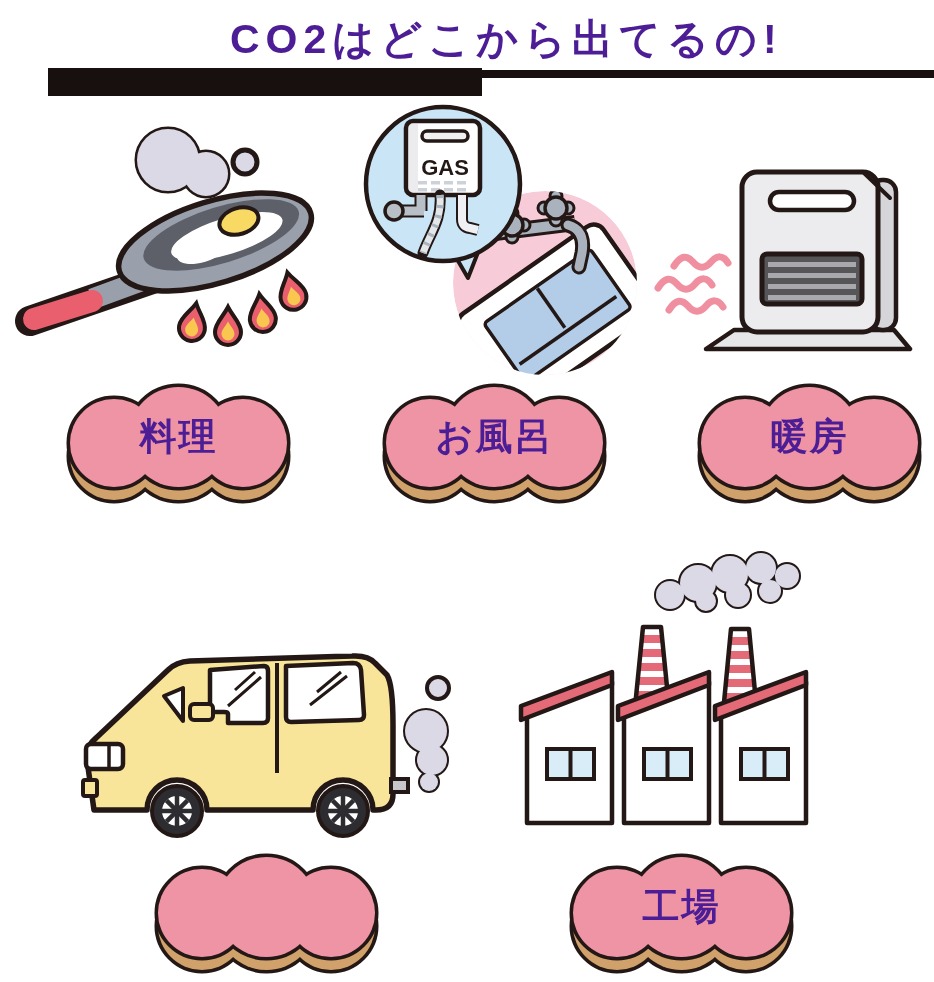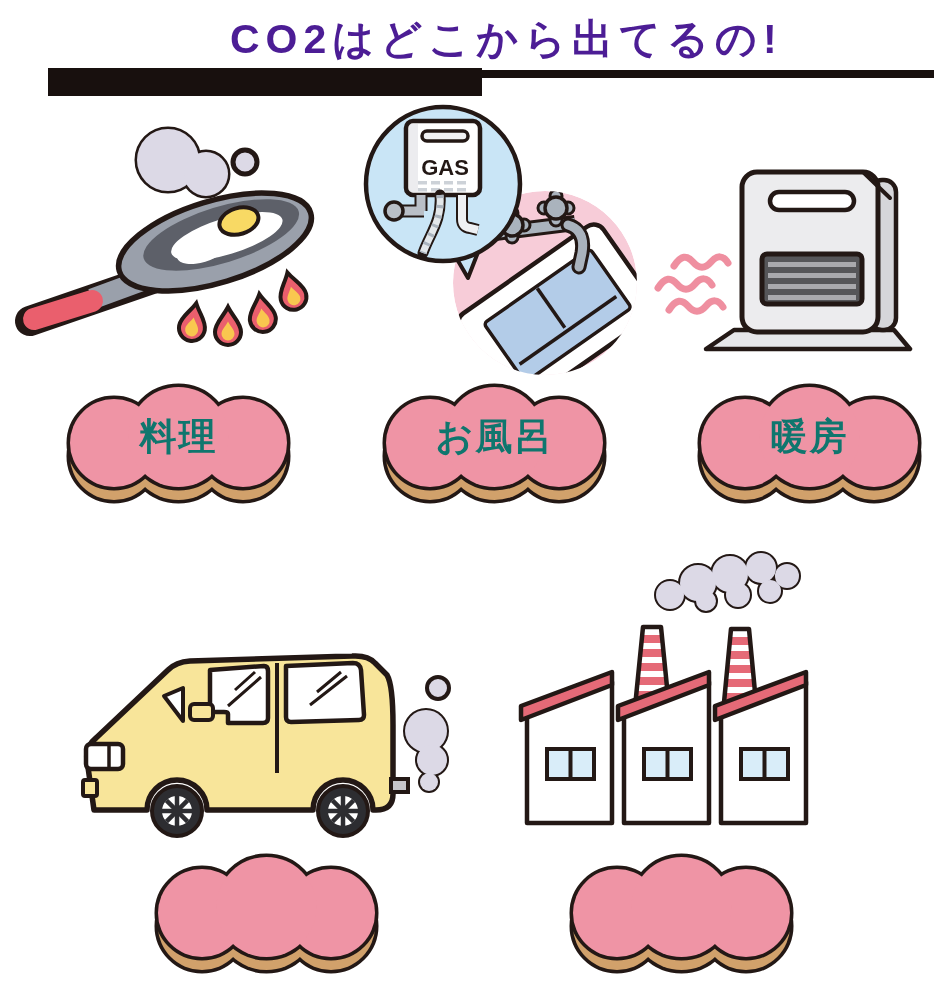--- a/index.html
+++ b/index.html
@@ -9,21 +9,21 @@
   
   .page-title{left:198px;top:12px;font-size:41px;font-weight:800;color:#4c1d95;
               letter-spacing:6px;white-space:nowrap;margin-left:32px;}
   .bar-thick{left:48px;top:68px;width:434px;height:28px;background:#18100e;}
   .bar-thin{left:482px;top:70px;width:452px;height:8px;background:#18100e;}
   
   .badge{width:243px;height:124px;}
   .badge svg{position:absolute;left:0;top:0;}
   .badge .cloud-label{position:absolute;left:0;top:0;width:100%;height:108px;
       display:flex;align-items:center;justify-content:center;
-      font-size:37px;font-weight:700;color:#0f766e;letter-spacing:2px;}
+      font-size:37px;font-weight:700;color:#4c1d95;letter-spacing:2px;}
   svg text{font-family:"Liberation Sans","DejaVu Sans",sans-serif;}
 </style>
 </head>
 <body>
 
 <div class="stage">
 
   <div class="abs page-title">CO2はどこから出てるの!</div>
   <div class="abs bar-thick"></div>
   <div class="abs bar-thin"></div>
@@ -441,15 +441,16 @@
             <circle cx="186" cy="60" r="44"></circle>
             <circle cx="121.5" cy="54" r="50"></circle>
         </g>
         <g fill="#ef94a5">
           <circle cx="57" cy="60" r="44"></circle>
             <circle cx="186" cy="60" r="44"></circle>
             <circle cx="121.5" cy="54" r="50"></circle>
         </g>
       </g>
     </svg>
+    <span class="cloud-label">工場</span>
   </div>
 
 </div>
 
 </body></html>

